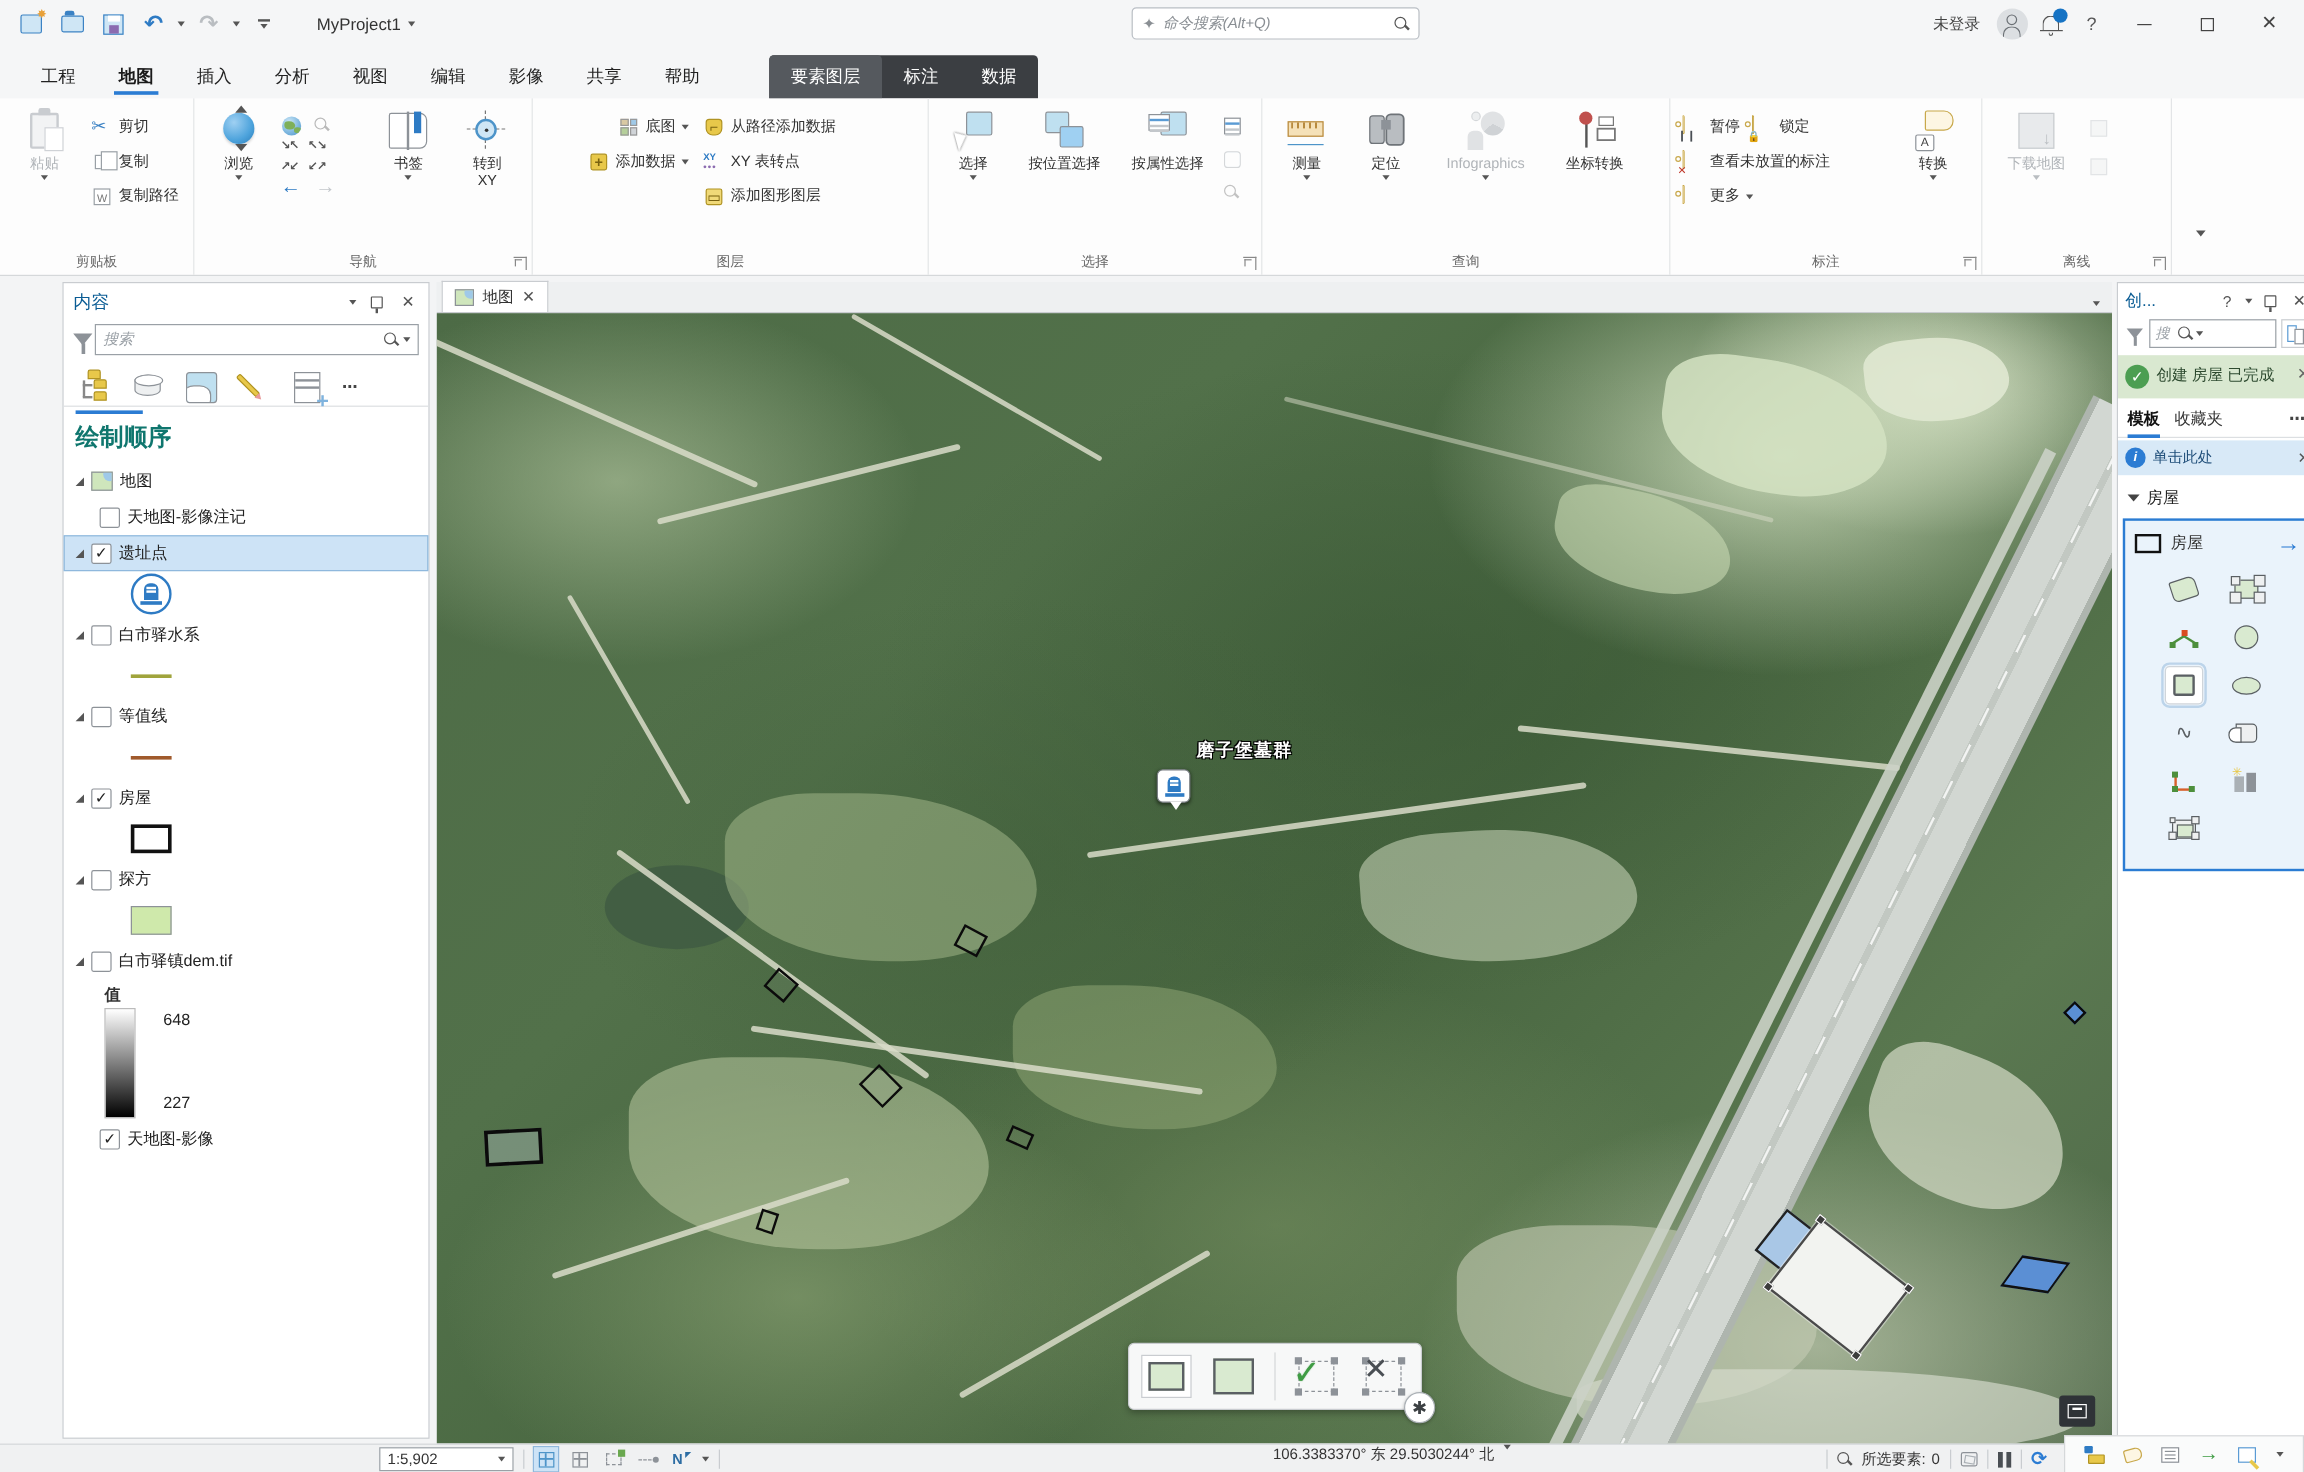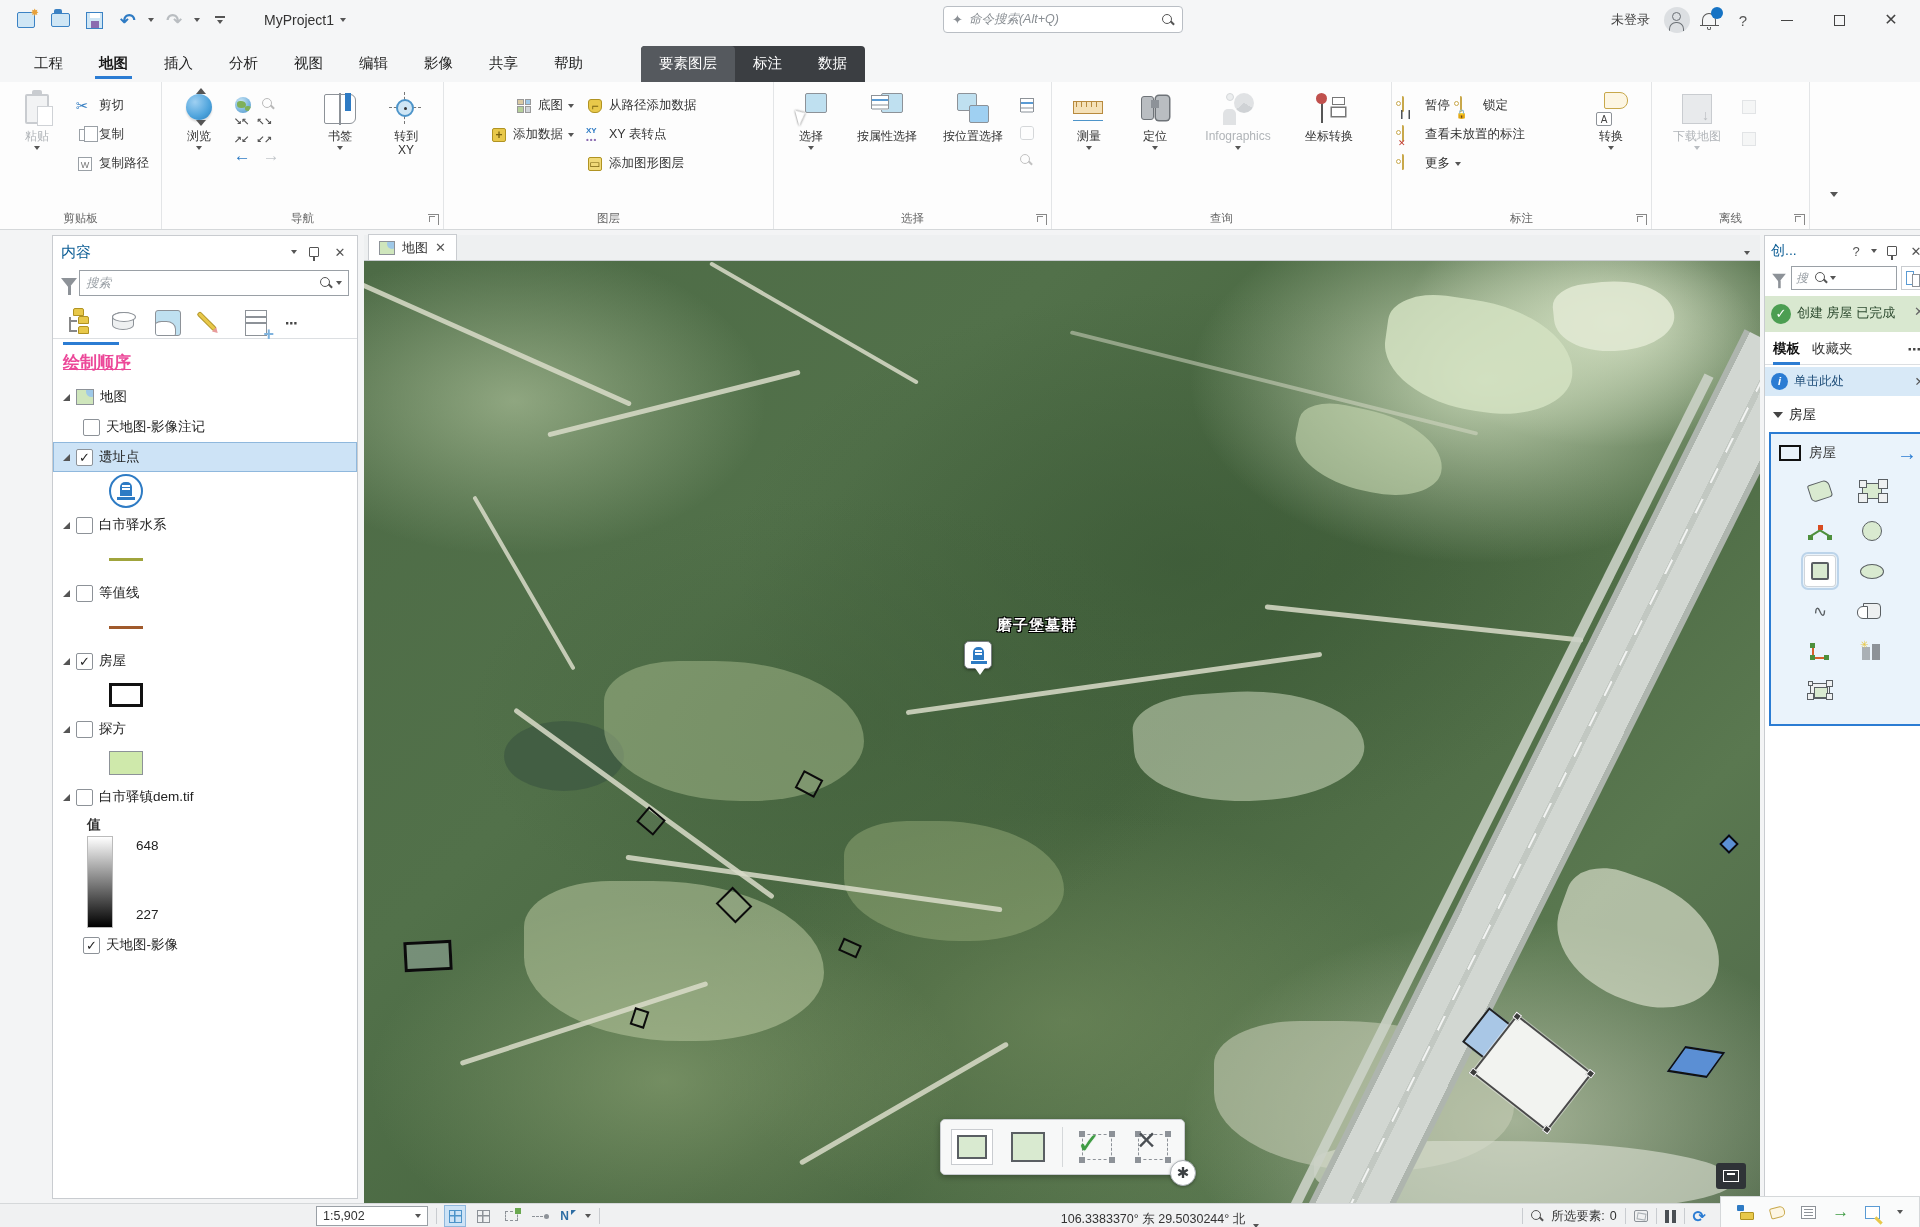--- a/index.html
+++ b/index.html
@@ -140,21 +140,21 @@
   .i-cyl { position:absolute; left:3px; top:4px; width:22px; height:18px; background:#eef0f1; border:1.5px solid #8d9298; border-radius:11px/5px; }
   .i-cyl::before { content:""; position:absolute; left:-1.5px; top:-1.5px; width:22px; height:8px; border:1.5px solid #8d9298; border-radius:50%; background:#fff; }
   .i-mapv { position:absolute; inset:2px; background:#bfe0f0; border:1.5px solid #8d9298; border-radius:3px; overflow:hidden; }
   .i-mapv::after { content:""; position:absolute; left:-4px; bottom:-6px; width:22px; height:18px; background:#fff; border:1.5px solid #8d9298; border-radius:40%; }
   .i-pencil { position:absolute; left:3px; top:3px; width:24px; height:5px; background:#e8c84a; border:1px solid #b09322; transform:rotate(45deg); transform-origin:left top; border-radius:2px; }
   .i-pencil::after { content:""; position:absolute; right:-5px; top:-1px; border-top:3.5px solid transparent; border-bottom:3.5px solid transparent; border-left:5px solid #e89b9b; }
   .i-tableplus { position:absolute; inset:2px 4px; border:1.5px solid #8d9298; background:#fff; }
   .i-tableplus::before { content:""; position:absolute; left:0; right:0; top:5px; height:1.5px; background:#8d9298; box-shadow:0 6px 0 #8d9298; }
   .i-tableplus::after { content:"+"; position:absolute; right:-8px; bottom:-10px; color:#7fb3de; font-size:18px; font-weight:bold; }
   .dots3 { letter-spacing:2px; font-weight:bold; color:#444; }
-  .cheading { font-weight:bold; font-size:17px; padding:12px 10px 8px; color:#ec4899;text-decoration:underline; }
+  .cheading { font-weight:bold; font-size:20px; padding:12px 10px 8px; color:#0f766e; }
   .trow { display:flex; align-items:center; gap:6px; height:30px; padding-left:10px; font-size:13.5px; color:#222; position:relative; }
   .trow .tri { width:0; height:0; border-bottom:7px solid #555; border-left:7px solid transparent; flex:0 0 auto; }
   .trow.sel { background:#cde3f6; outline:1.5px solid #8fb8dd; outline-offset:-1.5px; }
   .cbox { width:17px; height:17px; border:1.5px solid #8d9298; background:#fff; border-radius:2px; flex:0 0 auto; display:flex; align-items:center; justify-content:center; font-size:13px; font-weight:bold; color:#222; }
   .indent1 { margin-left:20px; }
   .symrow { height:38px; display:flex; align-items:center; padding-left:56px; }
   .sym-point { width:34px; height:34px; border:2px solid #2e7bc4; border-radius:50%; background:#fff; position:relative; }
   .sym-point .mon { position:absolute; left:9px; top:6px; width:12px; height:14px; background:#2e7bc4; border-radius:5px 5px 0 0; }
   .sym-point .mon::before { content:""; position:absolute; left:2px; top:3px; width:8px; height:1.5px; background:#fff; box-shadow:0 3px 0 #fff; }
   .sym-point .base { position:absolute; left:6px; top:21px; width:18px; height:3px; background:#2e7bc4; }
@@ -292,21 +292,21 @@
   .sbico { width:20px; height:20px; position:relative; display:flex; align-items:center; justify-content:center; }
   .sbico.active { background:#cde3f6; outline:1px solid #8fb8dd; }
   .sb-grid { width:13px; height:13px; border:1.5px solid #4d94c9; background:linear-gradient(#4d94c9 0 0) 50% 0/1.5px 100% no-repeat, linear-gradient(#4d94c9 0 0) 0 50%/100% 1.5px no-repeat; }
   .sb-grid2 { width:13px; height:13px; border:1.5px solid #8d9298; background:linear-gradient(#8d9298 0 0) 50% 0/1.5px 100% no-repeat, linear-gradient(#8d9298 0 0) 0 50%/100% 1.5px no-repeat; }
   .sb-snap { width:13px; height:10px; border:1.5px dashed #8d9298; position:relative; }
   .sb-snap::after { content:""; position:absolute; right:-4px; top:-4px; width:6px; height:6px; background:#6aa84f; }
   .sb-dash { width:15px; height:0; border-top:1.5px dashed #8d9298; position:relative; }
   .sb-dash::after { content:""; position:absolute; right:-2px; top:-3px; width:5px; height:5px; background:#8d9298; border-radius:50%; }
   .sb-north { font-size:12px; font-weight:bold; color:#2d6da3; position:relative; padding-right:5px; }
   .sb-north::after { content:""; position:absolute; right:-2px; top:1px; width:0; height:0; border-top:5px solid #2d6da3; border-right:5px solid transparent; }
-  .sb-coords { position:absolute; left:950px; top:0; width:420px; height:24px; display:flex; align-items:flex-end; justify-content:center; gap:8px; }
+  .sb-coords { position:absolute; left:950px; top:0; width:420px; height:24px; display:flex; align-items:flex-start; justify-content:center; gap:8px; }
   .sb-right { position:absolute; right:214px; top:0; height:24px; display:flex; align-items:center; gap:8px; }
   .selcount { display:flex; gap:5px; align-items:center; }
   .sb-polyico { width:14px; height:12px; border:1.5px solid #8d9298; border-radius:2px; position:relative; }
   .sb-polyico::after { content:""; position:absolute; left:2px; top:2px; width:7px; height:5px; border:1px solid #aab0b5; transform:rotate(10deg); }
   .pauseico { display:flex; gap:3px; }
   .pauseico span { width:4px; height:13px; background:#4a4f54; }
   .refresh { color:#2b7cd3; font-size:16px; font-weight:bold; }
   .sb-edit { position:absolute; right:0; top:-8px; width:200px; height:32px; background:#fafbfb; border:1px solid #d5d8da; display:flex; align-items:center; justify-content:space-evenly; }
   .e-branch { width:16px; height:14px; position:relative; }
   .e-branch::before { content:""; position:absolute; left:0; top:0; width:7px; height:6px; background:#2e7bc4; border-radius:1px; }
@@ -541,34 +541,34 @@
               <span class="mapb"></span>
               <span class="arr"></span>
             </span>
           </div>
         <span class="blabel">选择</span>
           <span class="chev sm"></span>
       </div>
       <div class="rbig" style="width:82px;">
         <div class="bicon">
             <span class="i-cursor-map">
+              <span class="mapb" style="left:0;right:auto;width:20px;height:18px;"></span>
+              <span class="mapb" style="top:12px;right:0;width:20px;height:18px;background:#9fd0f2;"></span>
+            </span>
+          </div>
+        <span class="blabel">按位置选择</span>
+      </div>
+      <div class="rbig" style="width:82px;">
+        <div class="bicon">
+            <span class="i-cursor-map">
               <span class="mapb" style="background:#bfe0f0;"></span>
               <span style="position:absolute;left:0;bottom:0;width:18px;height:14px;" class="i-table"></span>
             </span>
           </div>
         <span class="blabel">按属性选择</span>
-      </div>
-      <div class="rbig" style="width:82px;">
-        <div class="bicon">
-            <span class="i-cursor-map">
-              <span class="mapb" style="left:0;right:auto;width:20px;height:18px;"></span>
-              <span class="mapb" style="top:12px;right:0;width:20px;height:18px;background:#9fd0f2;"></span>
-            </span>
-          </div>
-        <span class="blabel">按位置选择</span>
       </div>
       <div class="rcol">
         <div class="sicon" style="margin:4px 0;">
             <span class="i-table"></span>
           </div>
         <div class="sicon" style="opacity:.35;margin:4px 0;">
             <span class="i-mapv"></span>
           </div>
         <div class="sicon" style="opacity:.35;margin:4px 0;">
             <span class="mag" style="position:absolute;left:2px;top:2px;"></span>

